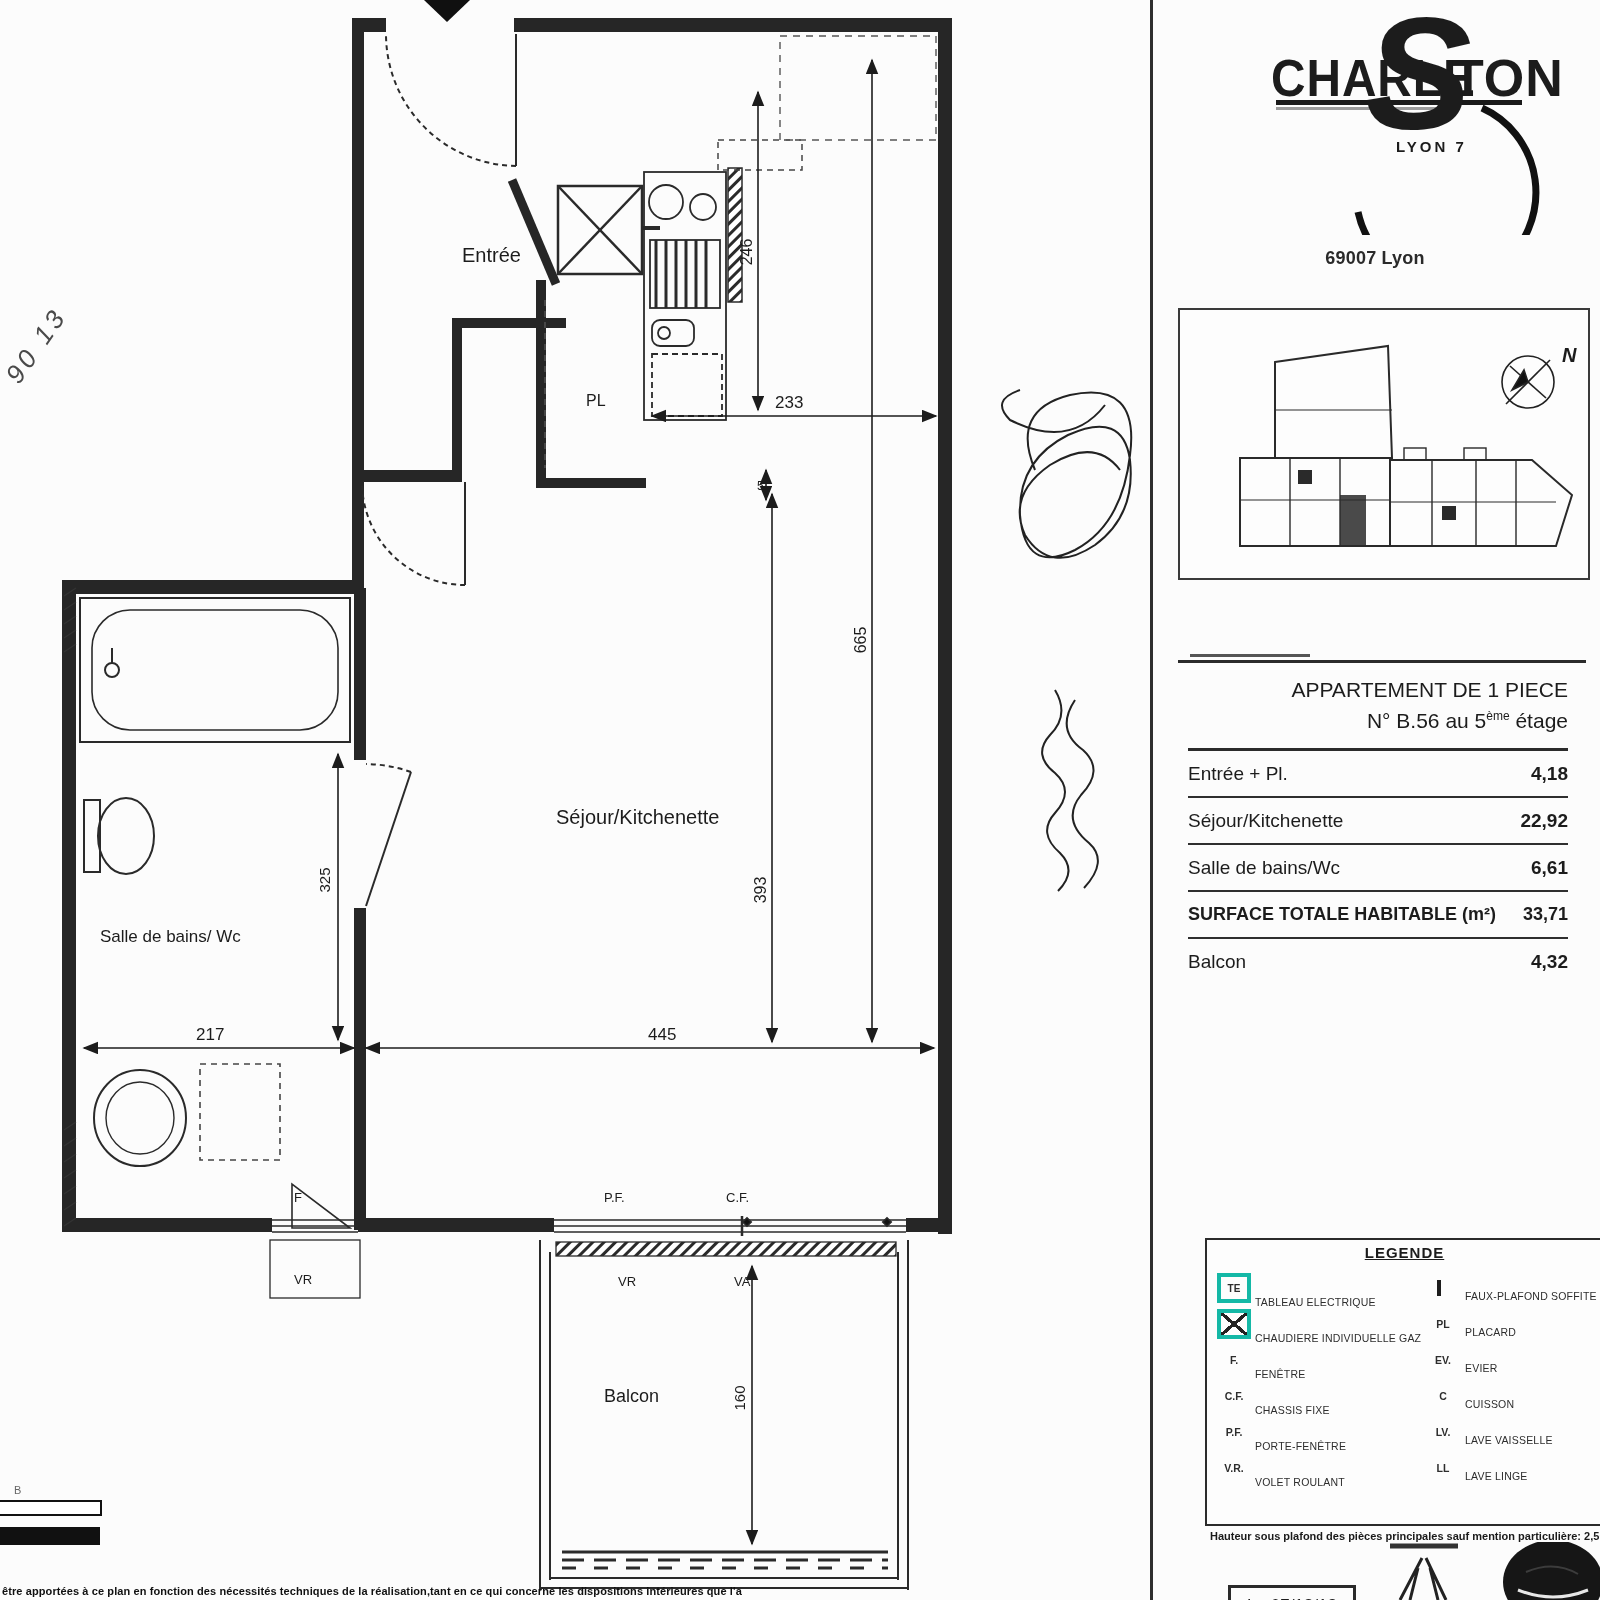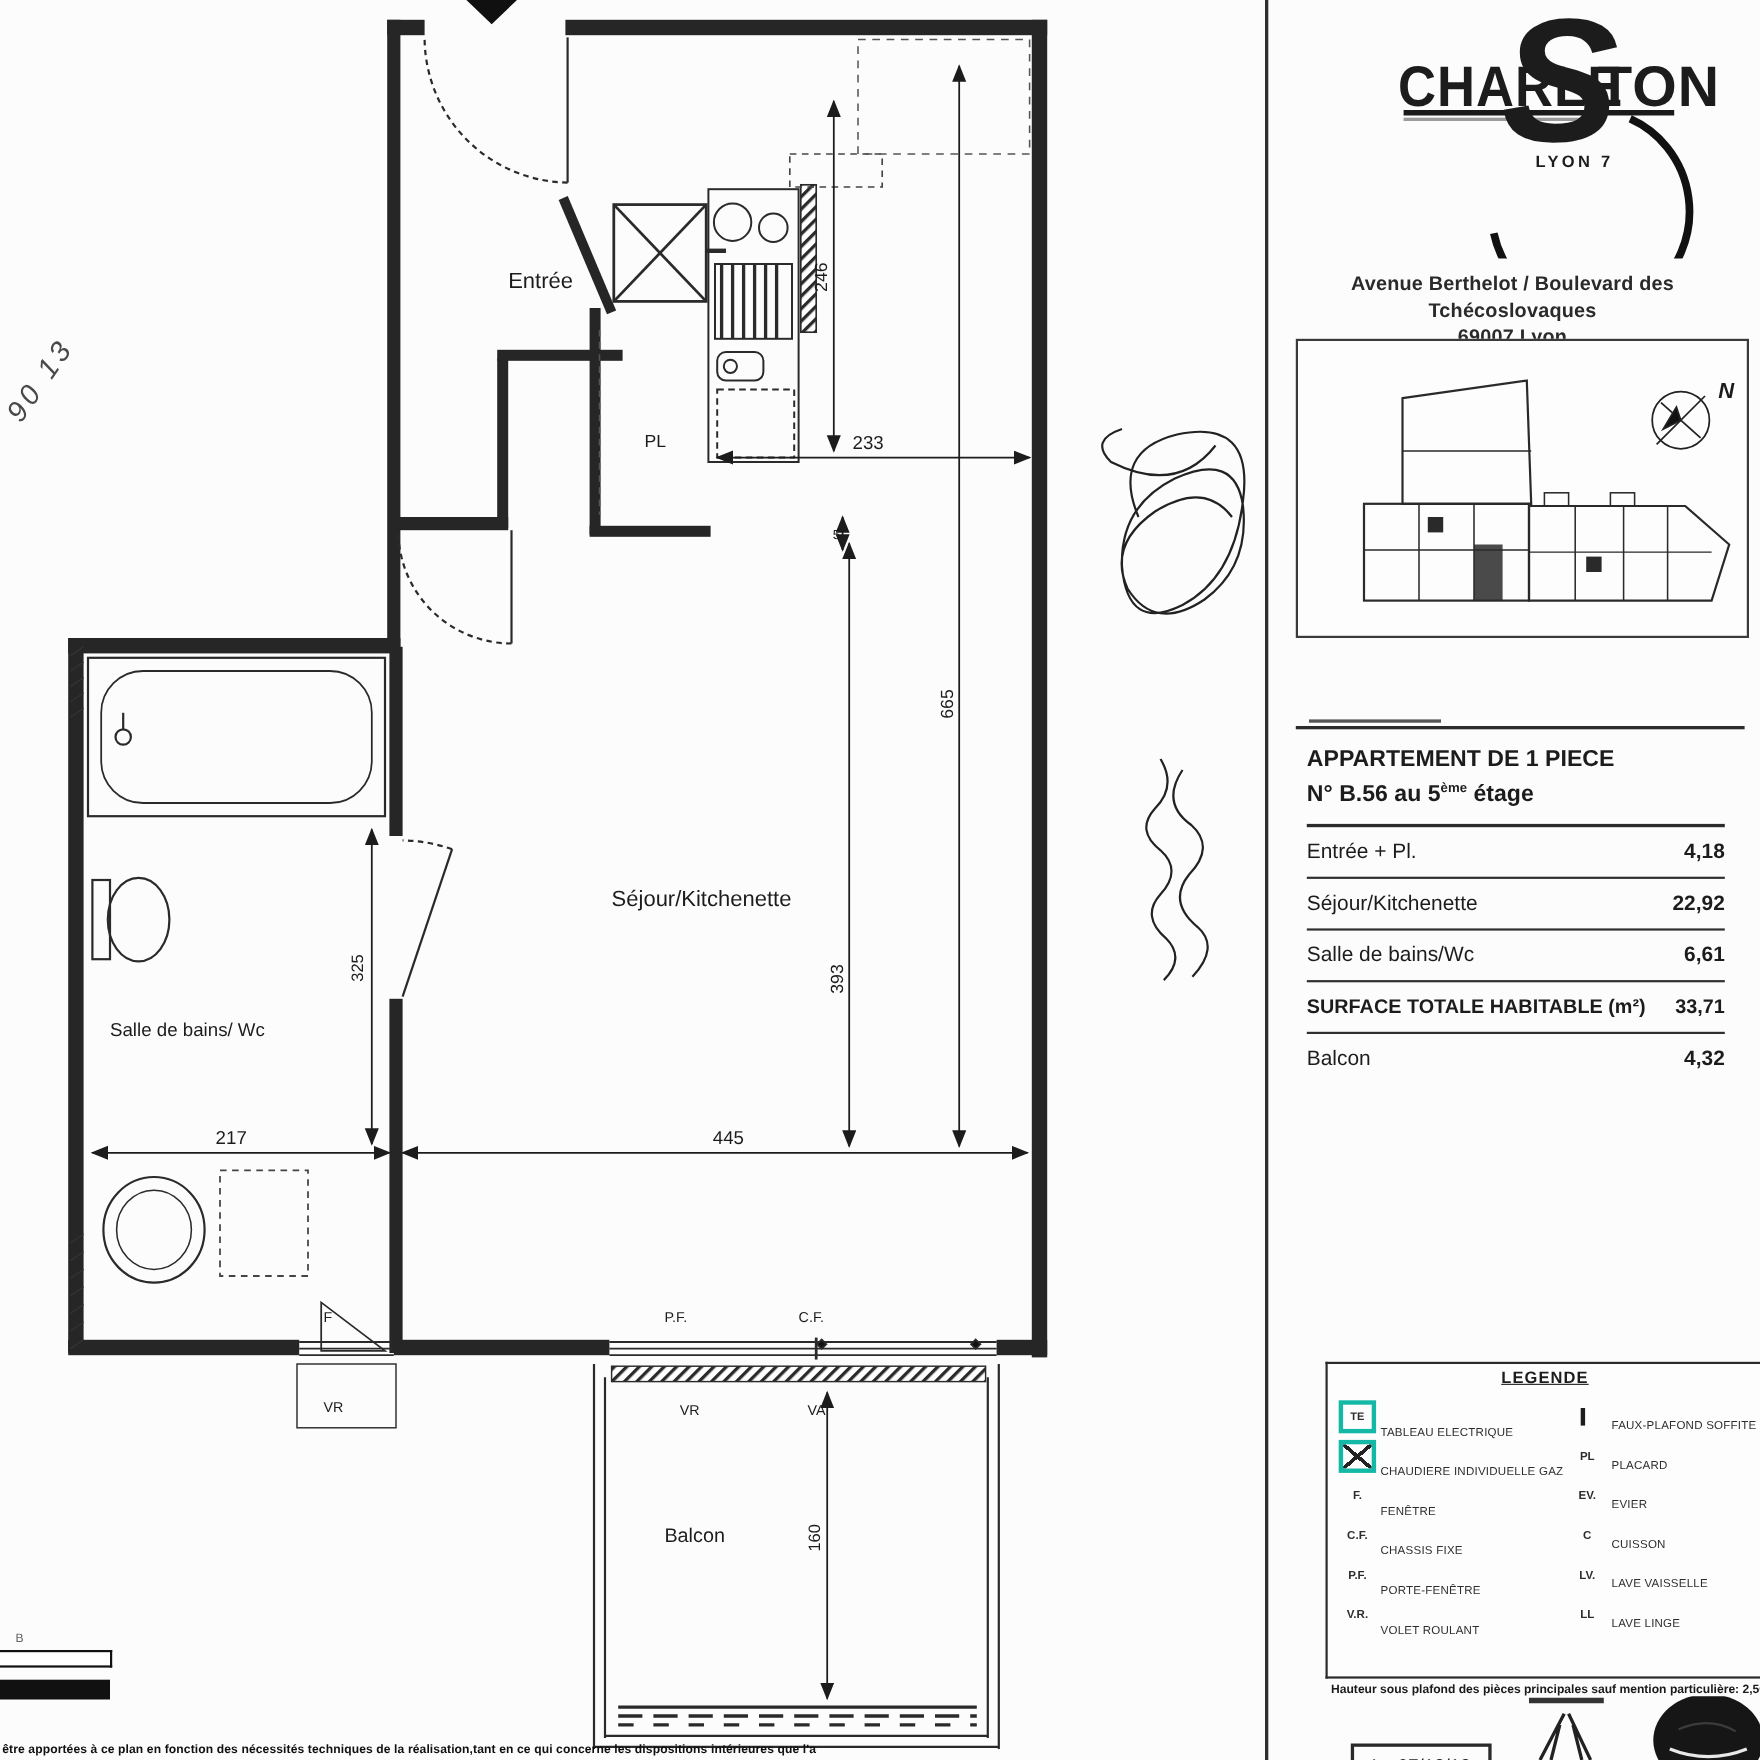--- a/index.html
+++ b/index.html
@@ -8,21 +8,21 @@
   .abs{position:absolute;}
   svg text{font-family:"Liberation Sans",sans-serif;fill:#1c1c1c;}
   
   .divider{left:1150px;top:0;width:3px;height:1600px;background:#2e2e2e;}
   .addr{left:1165px;top:246px;width:420px;text-align:center;font-size:18px;font-weight:bold;
         color:#2a2a2a;line-height:24px;letter-spacing:.2px;}
   .siteplan-box{left:1178px;top:308px;width:408px;height:268px;border:2px solid #3a3a3a;background:#fdfdfd;}
   .rule-heavy{left:1178px;top:660px;width:408px;height:3px;background:#2b2b2b;}
   .rule-heavy2{left:1190px;top:654px;width:120px;height:3px;background:#555;}
   .apt-table{left:1188px;top:676px;width:380px;}
-  .apt-title{ text-align:left;font-weight:bold;font-size:21px;line-height:27px;}
+  .apt-title{ text-align:right;font-weight:normal;font-size:21px;line-height:27px;}
   .apt-rows{margin-top:14px;border-top:3px solid #2b2b2b;}
   .apt-row{display:flex;justify-content:space-between;align-items:center;height:45px;
            border-bottom:2.5px solid #2f2f2f;font-size:19px;}
   .apt-row .v{font-weight:bold;}
   .apt-row.total{font-weight:bold;font-size:18px;}
   .apt-row.last{border-bottom:none;}
   
   .legend-box{left:1205px;top:1238px;width:395px;height:284px;border:2.5px solid #2b2b2b;
               border-right:none;background:#fdfdfd;}
   .legend-title{position:absolute;left:0;top:4px;width:100%;text-align:center;font-weight:bold;
@@ -230,21 +230,20 @@
     <text x="88" y="96" font-size="52" font-weight="bold" font-family="Liberation Serif,serif" letter-spacing="1" transform="scale(0.92,1)" fill="#111">CHARLE</text>
     <rect x="86" y="100" width="246" height="5" fill="#1a1a1a"></rect>
     <rect x="86" y="107" width="170" height="3" fill="#9a9a9a"></rect>
     <text x="262" y="96" font-size="52" font-weight="bold" font-family="Liberation Serif,serif" letter-spacing="1" fill="#111">TON</text>
     <text x="175" y="128" font-size="160" font-style="italic" font-weight="bold" font-family="Liberation Serif,serif" fill="#0c0c0c">S</text>
     <path d="M 292 108 A 90 92 0 1 1 168 212" fill="none" stroke="#111" stroke-width="7"></path>
     <text x="206" y="152" font-size="15" letter-spacing="3" font-weight="bold" fill="#161616">LYON 7</text>
   </svg>
 
   <div class="abs addr">
-    <div>Avenue Berthelot / Boulevard des Tchécoslovaques</div>
     <div>69007 Lyon</div>
   </div>
 
   <div class="abs siteplan-box">
     <svg width="404" height="264" viewBox="0 0 404 264">
       <g fill="none" stroke="#2a2a2a" stroke-width="2">
         <polygon points="95,52 208,36 212,148 95,148"></polygon>
         <rect x="60" y="148" width="150" height="88"></rect>
         <polygon points="210,150 352,150 392,185 376,236 210,236"></polygon>
         <path d="M110,148 V236 M160,148 V236 M210,150 V236 M252,150 V236 M296,150 V236 M336,150 V236" stroke-width="1.4"></path>

